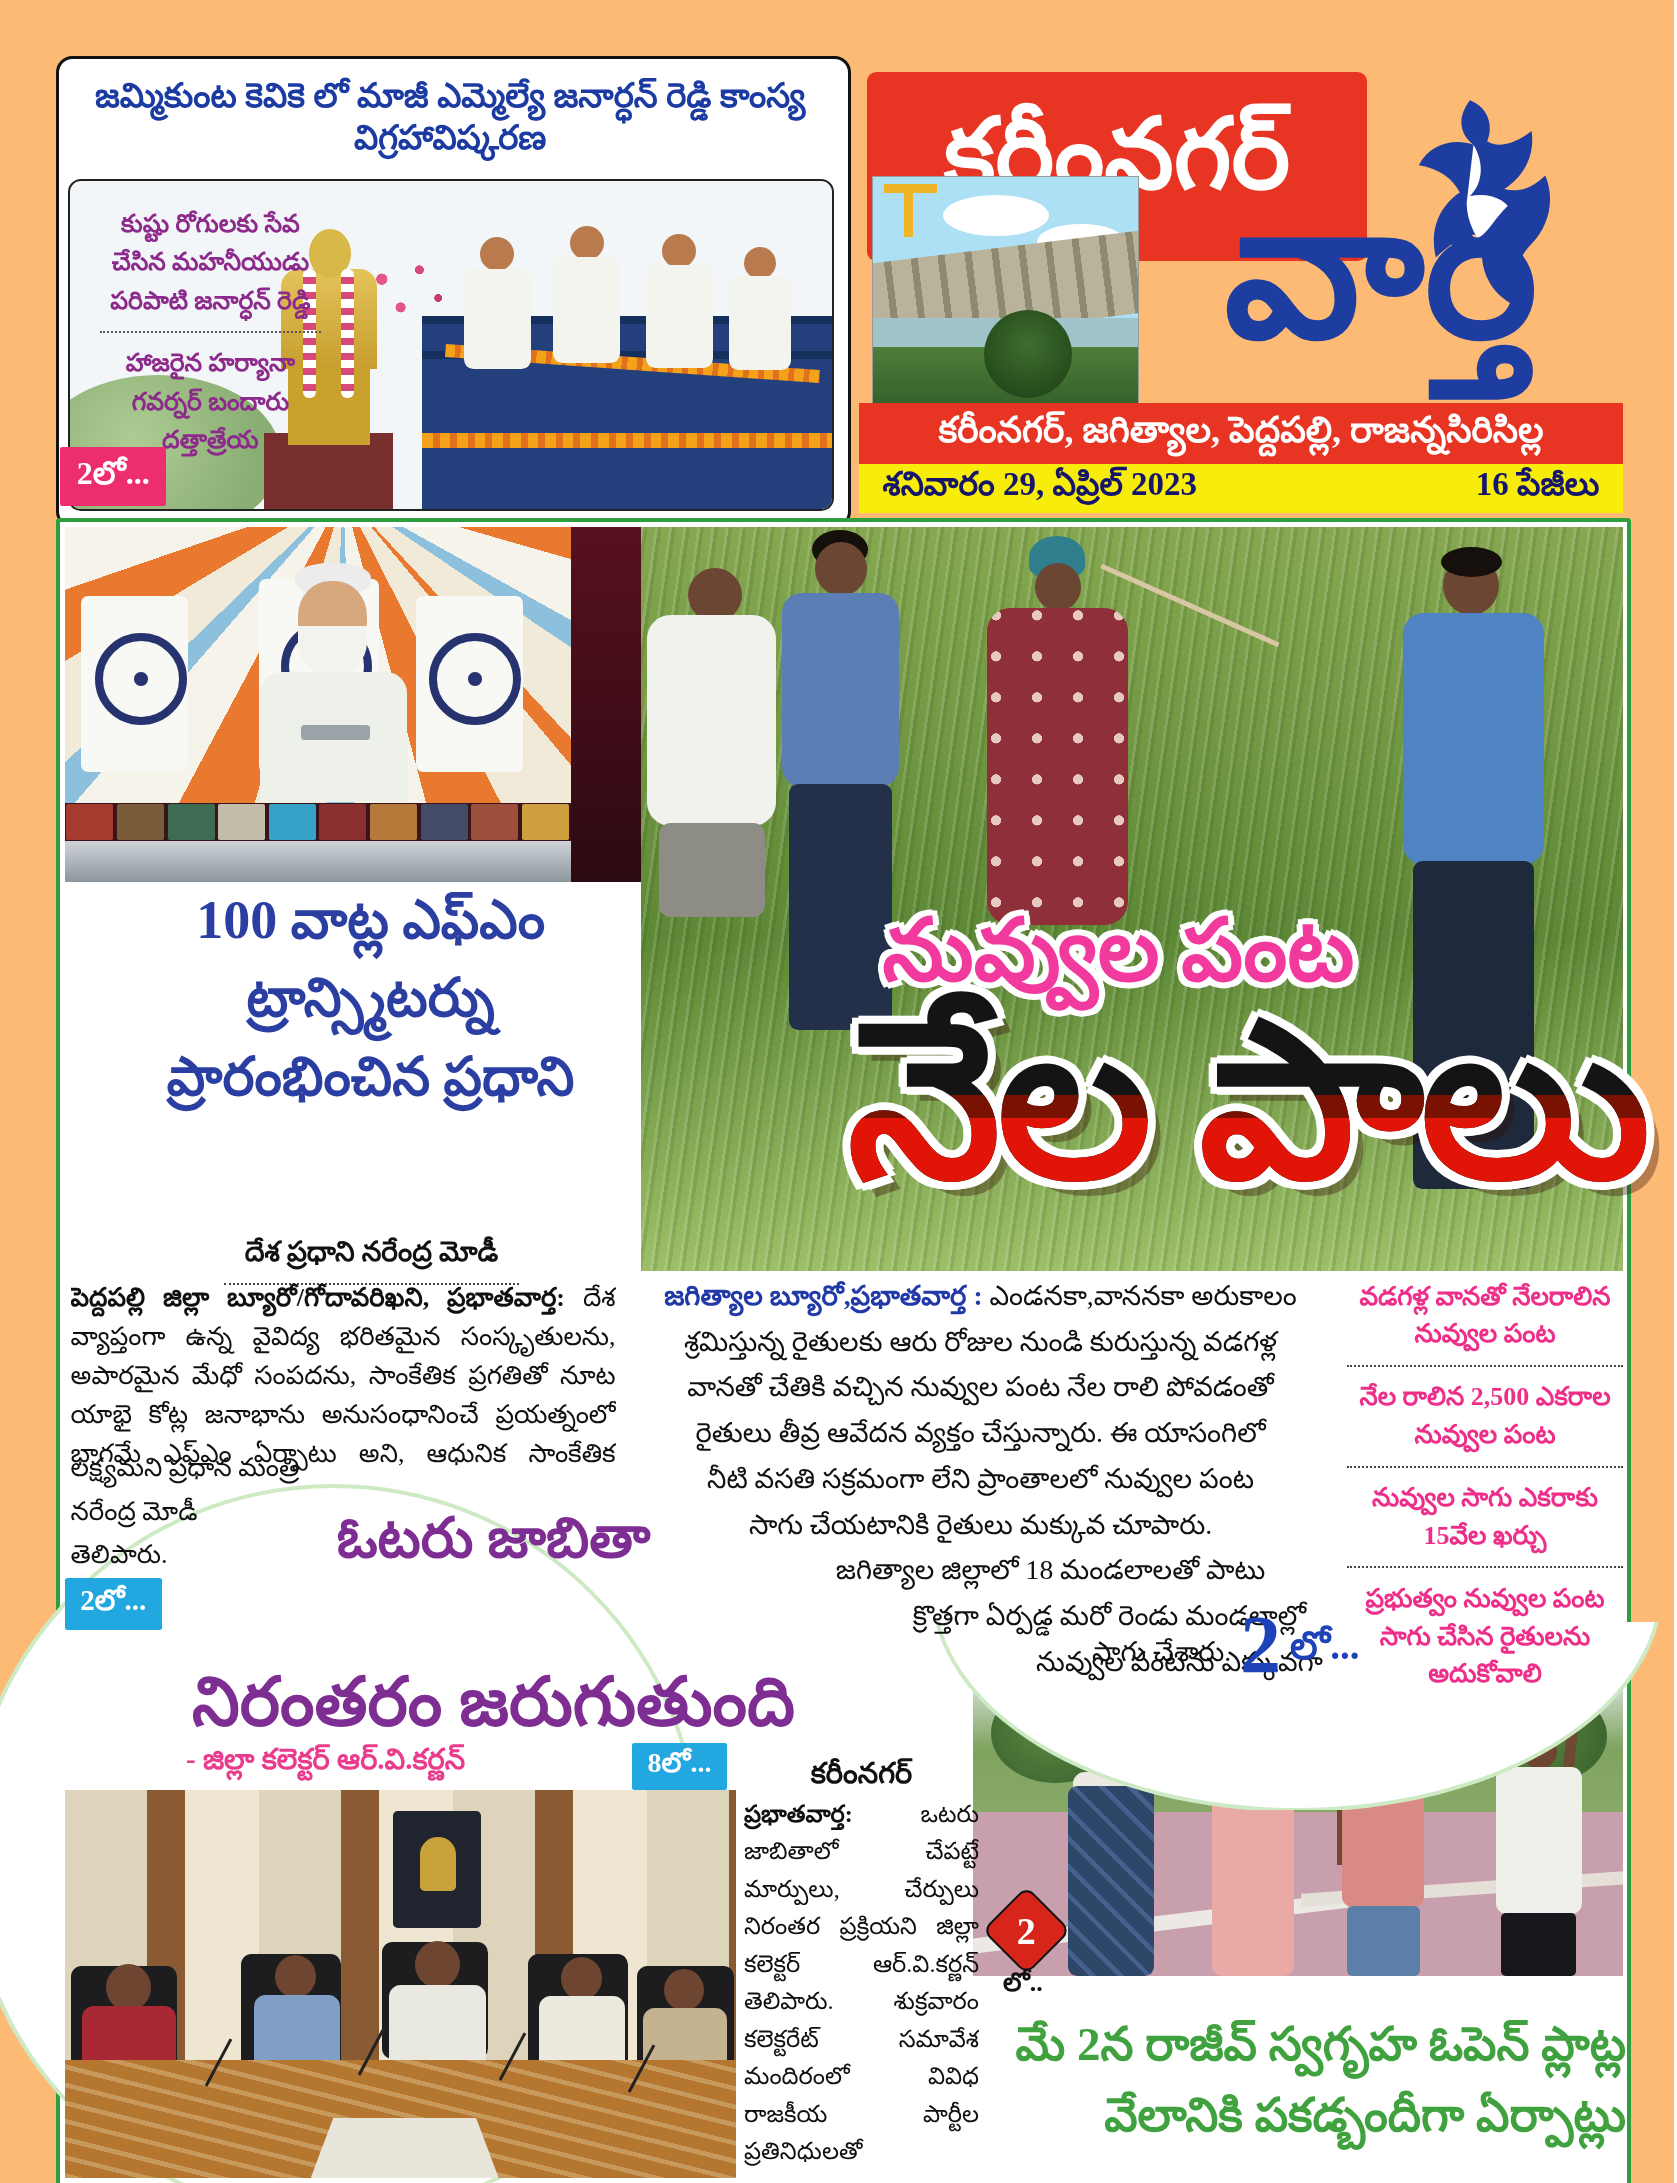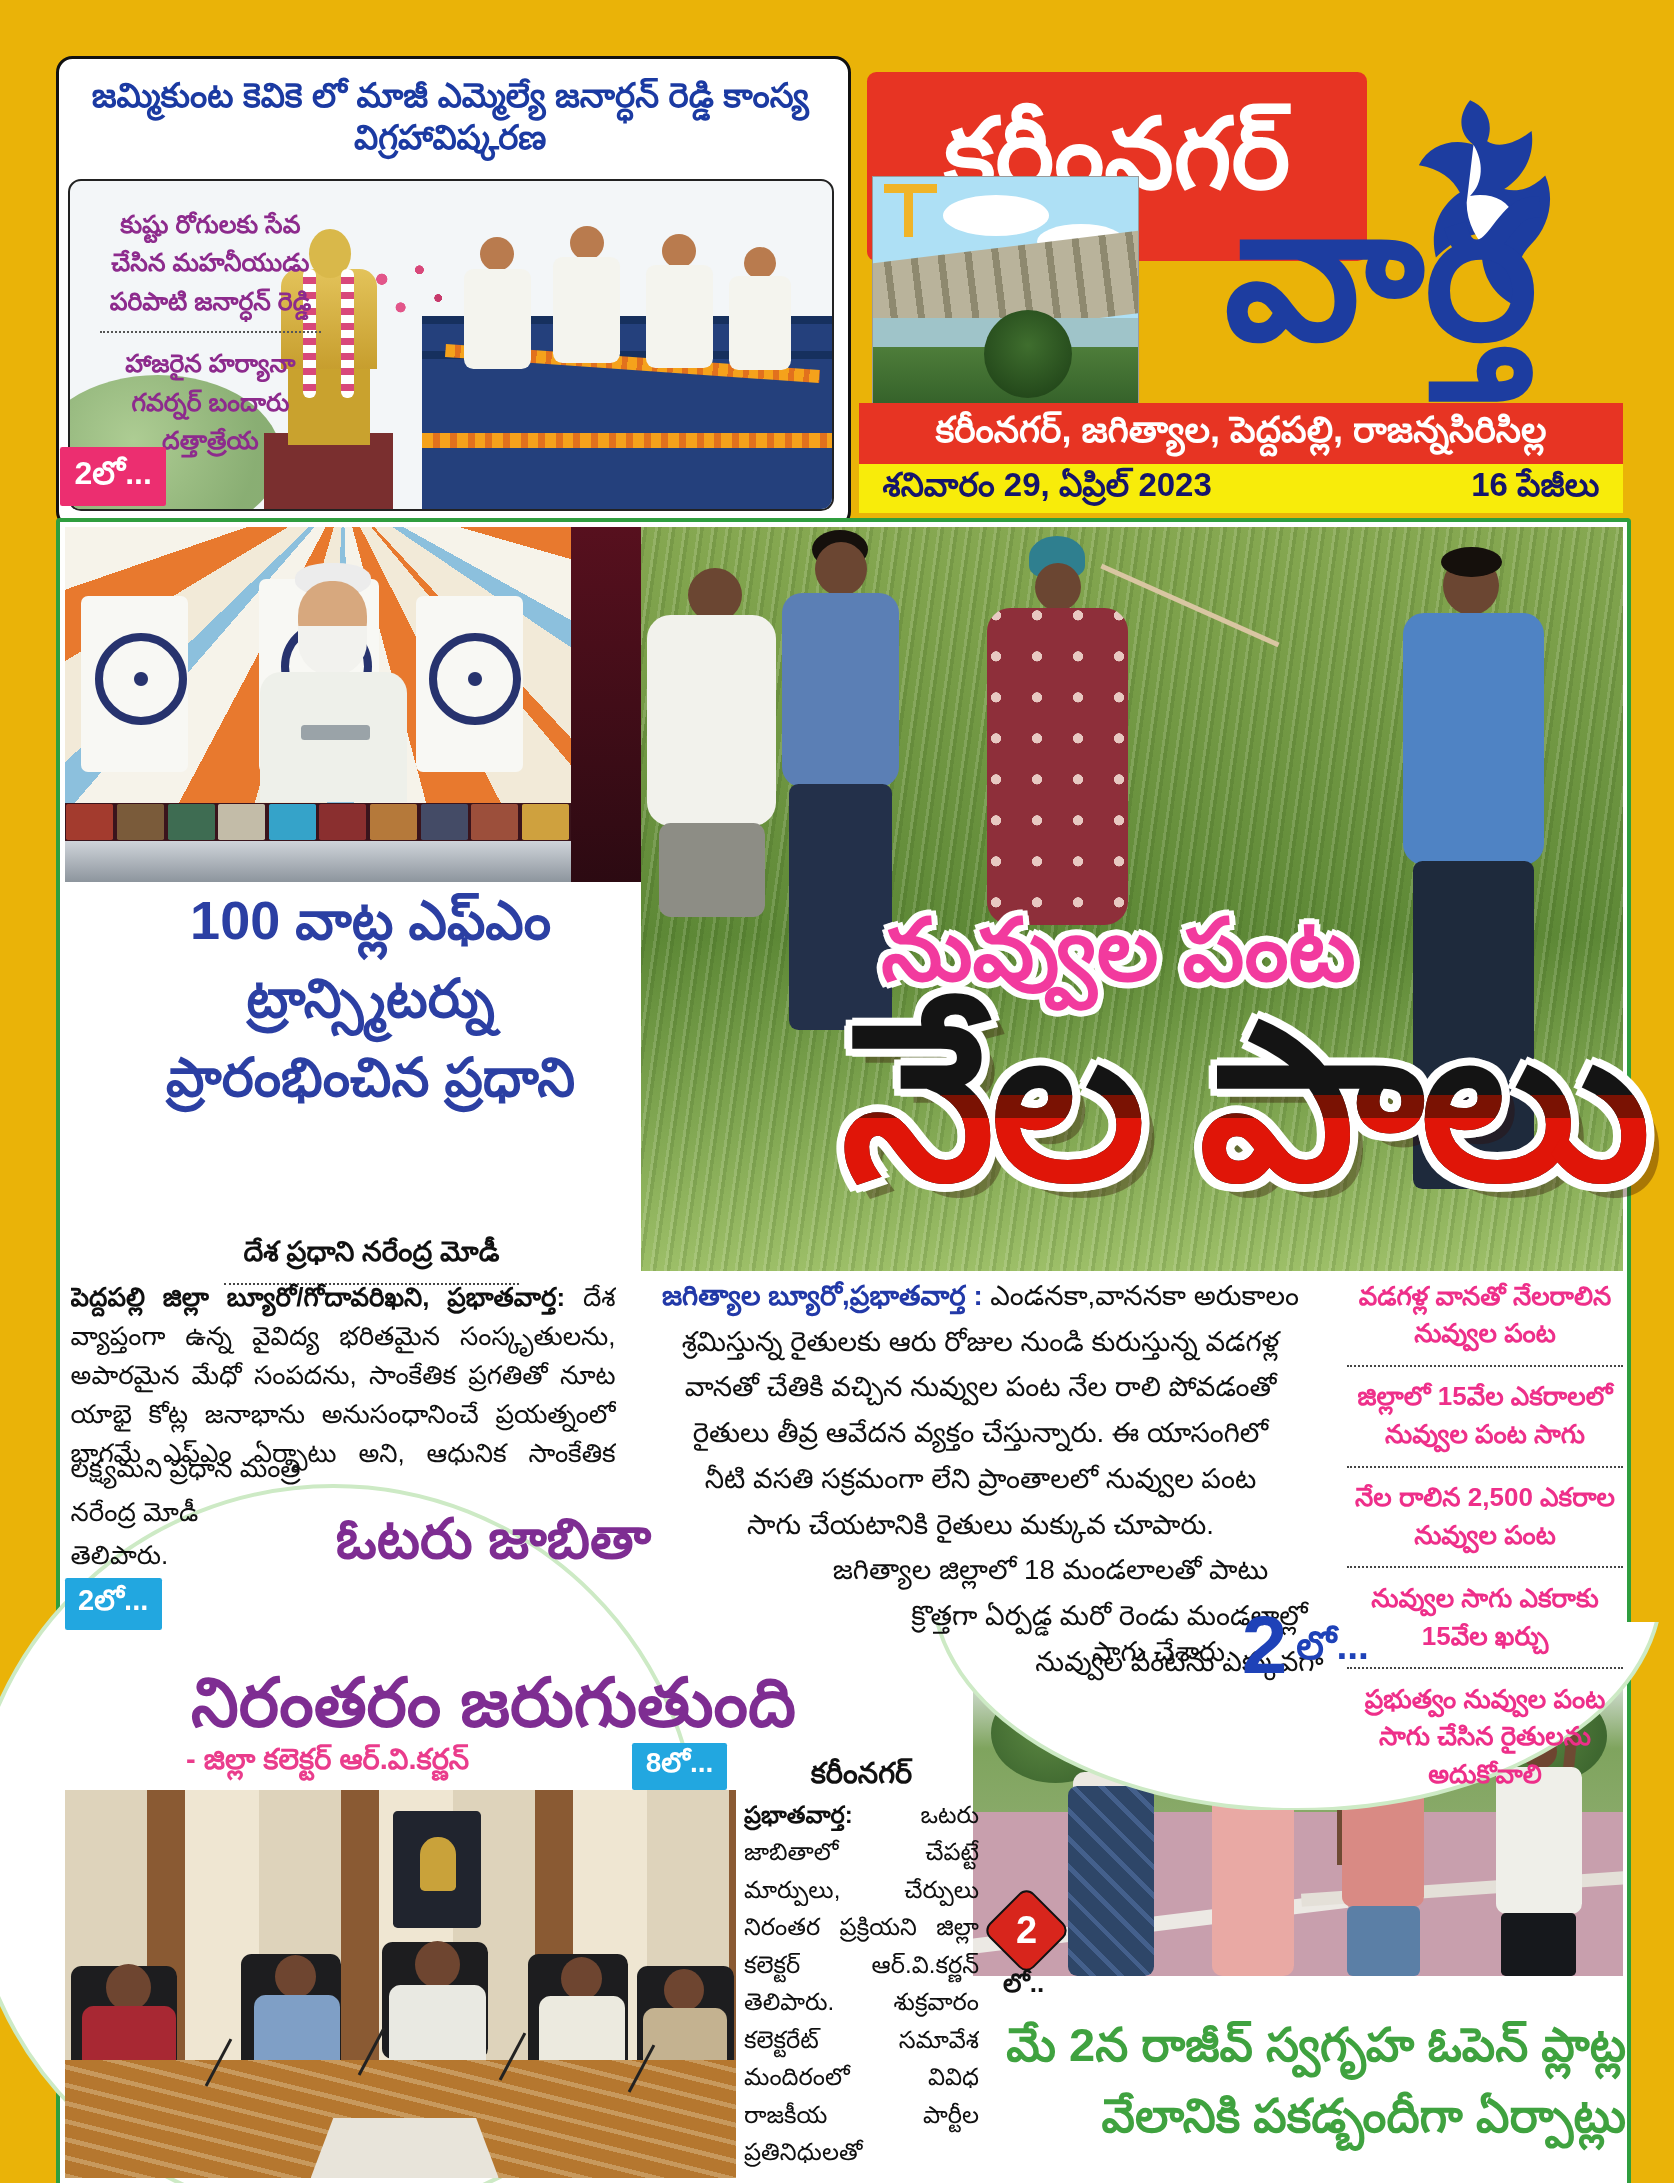--- a/index.html
+++ b/index.html
@@ -1,17 +1,17 @@
 <!DOCTYPE html>
 <html style="font-size:9.4px"><head>
 <meta charset="utf-8">
 <style>
   html,body{margin:0;padding:0;background:#ffffff;}
   body{font-family:"Liberation Sans",sans-serif;}
-  #page{position:relative;width:1674px;height:2183px;background:#eab308;overflow:hidden;}
+  #page{position:relative;width:1674px;height:2183px;background:#fdba74;overflow:hidden;font-family:Liberation Serif, serif;}
   .ab{position:absolute;}
   .ctr{text-align:center;}
   .b{font-weight:800;}
 
   
   #box1{left:56px;top:56px;width:789px;height:466px;border:3.5px solid #111;border-radius:16.4px;background:#fff;}
   #box1-headline{left:11.7px;top:16.4px;width:759px;font-size:34px;line-height:1.22;color:#1b3aa2;font-weight:800;}
   #statue-photo{left:9.4px;top:120px;width:762px;height:328px;border:2.9px solid #222;border-radius:13px;overflow:hidden;background:#f3f6f8;}
   .foliage1{left:-35px;top:194px;width:246px;height:164px;border-radius:50%;background:radial-gradient(circle at 40% 40%,#9cc27a,#6f9c52 70%);opacity:.8;}
   .statue-ped{left:194px;top:252px;width:129px;height:76px;background:#7a2f2f;}
@@ -313,21 +313,20 @@
     <div class="ab story-line" style="top:1072px;padding-left:129px">క్రొత్తగా ఏర్పడ్డ మరో రెండు మండలాల్లో</div>
     <div class="ab story-line" style="top:1118px;padding-left:199px">నువ్వుల పంటను ఎక్కువగా</div>
     <div class="ab" id="jumprow">
       <span class="t">సాగు చేశారు.</span>
       <span class="n">2</span>
       <span class="s">లో...</span>
     </div>
 
     <div class="ab" id="hl-list">
       <div class="item">వడగళ్ల వానతో నేలరాలిన నువ్వుల పంట</div>
-      <div class="item">జిల్లాలో 15వేల ఎకరాలలో నువ్వుల పంట సాగు</div>
       <div class="item">నేల రాలిన 2,500 ఎకరాల నువ్వుల పంట</div>
       <div class="item">నువ్వుల సాగు ఎకరాకు 15వేల ఖర్చు</div>
       <div class="item">ప్రభుత్వం నువ్వుల పంట సాగు చేసిన రైతులను అదుకోవాలి</div>
     </div>
 
     <div class="ab voter-l" style="top:984px;font-size:56px">ఓటరు జాబితా</div>
     <div class="ab voter-l" style="top:1141px;font-size:68px">నిరంతరం జరుగుతుంది</div>
     <div class="ab" id="voter-byline">- జిల్లా కలెక్టర్ ఆర్.వి.కర్ణన్</div>
     <div class="ab" id="badge-voter">8లో...</div>
 

